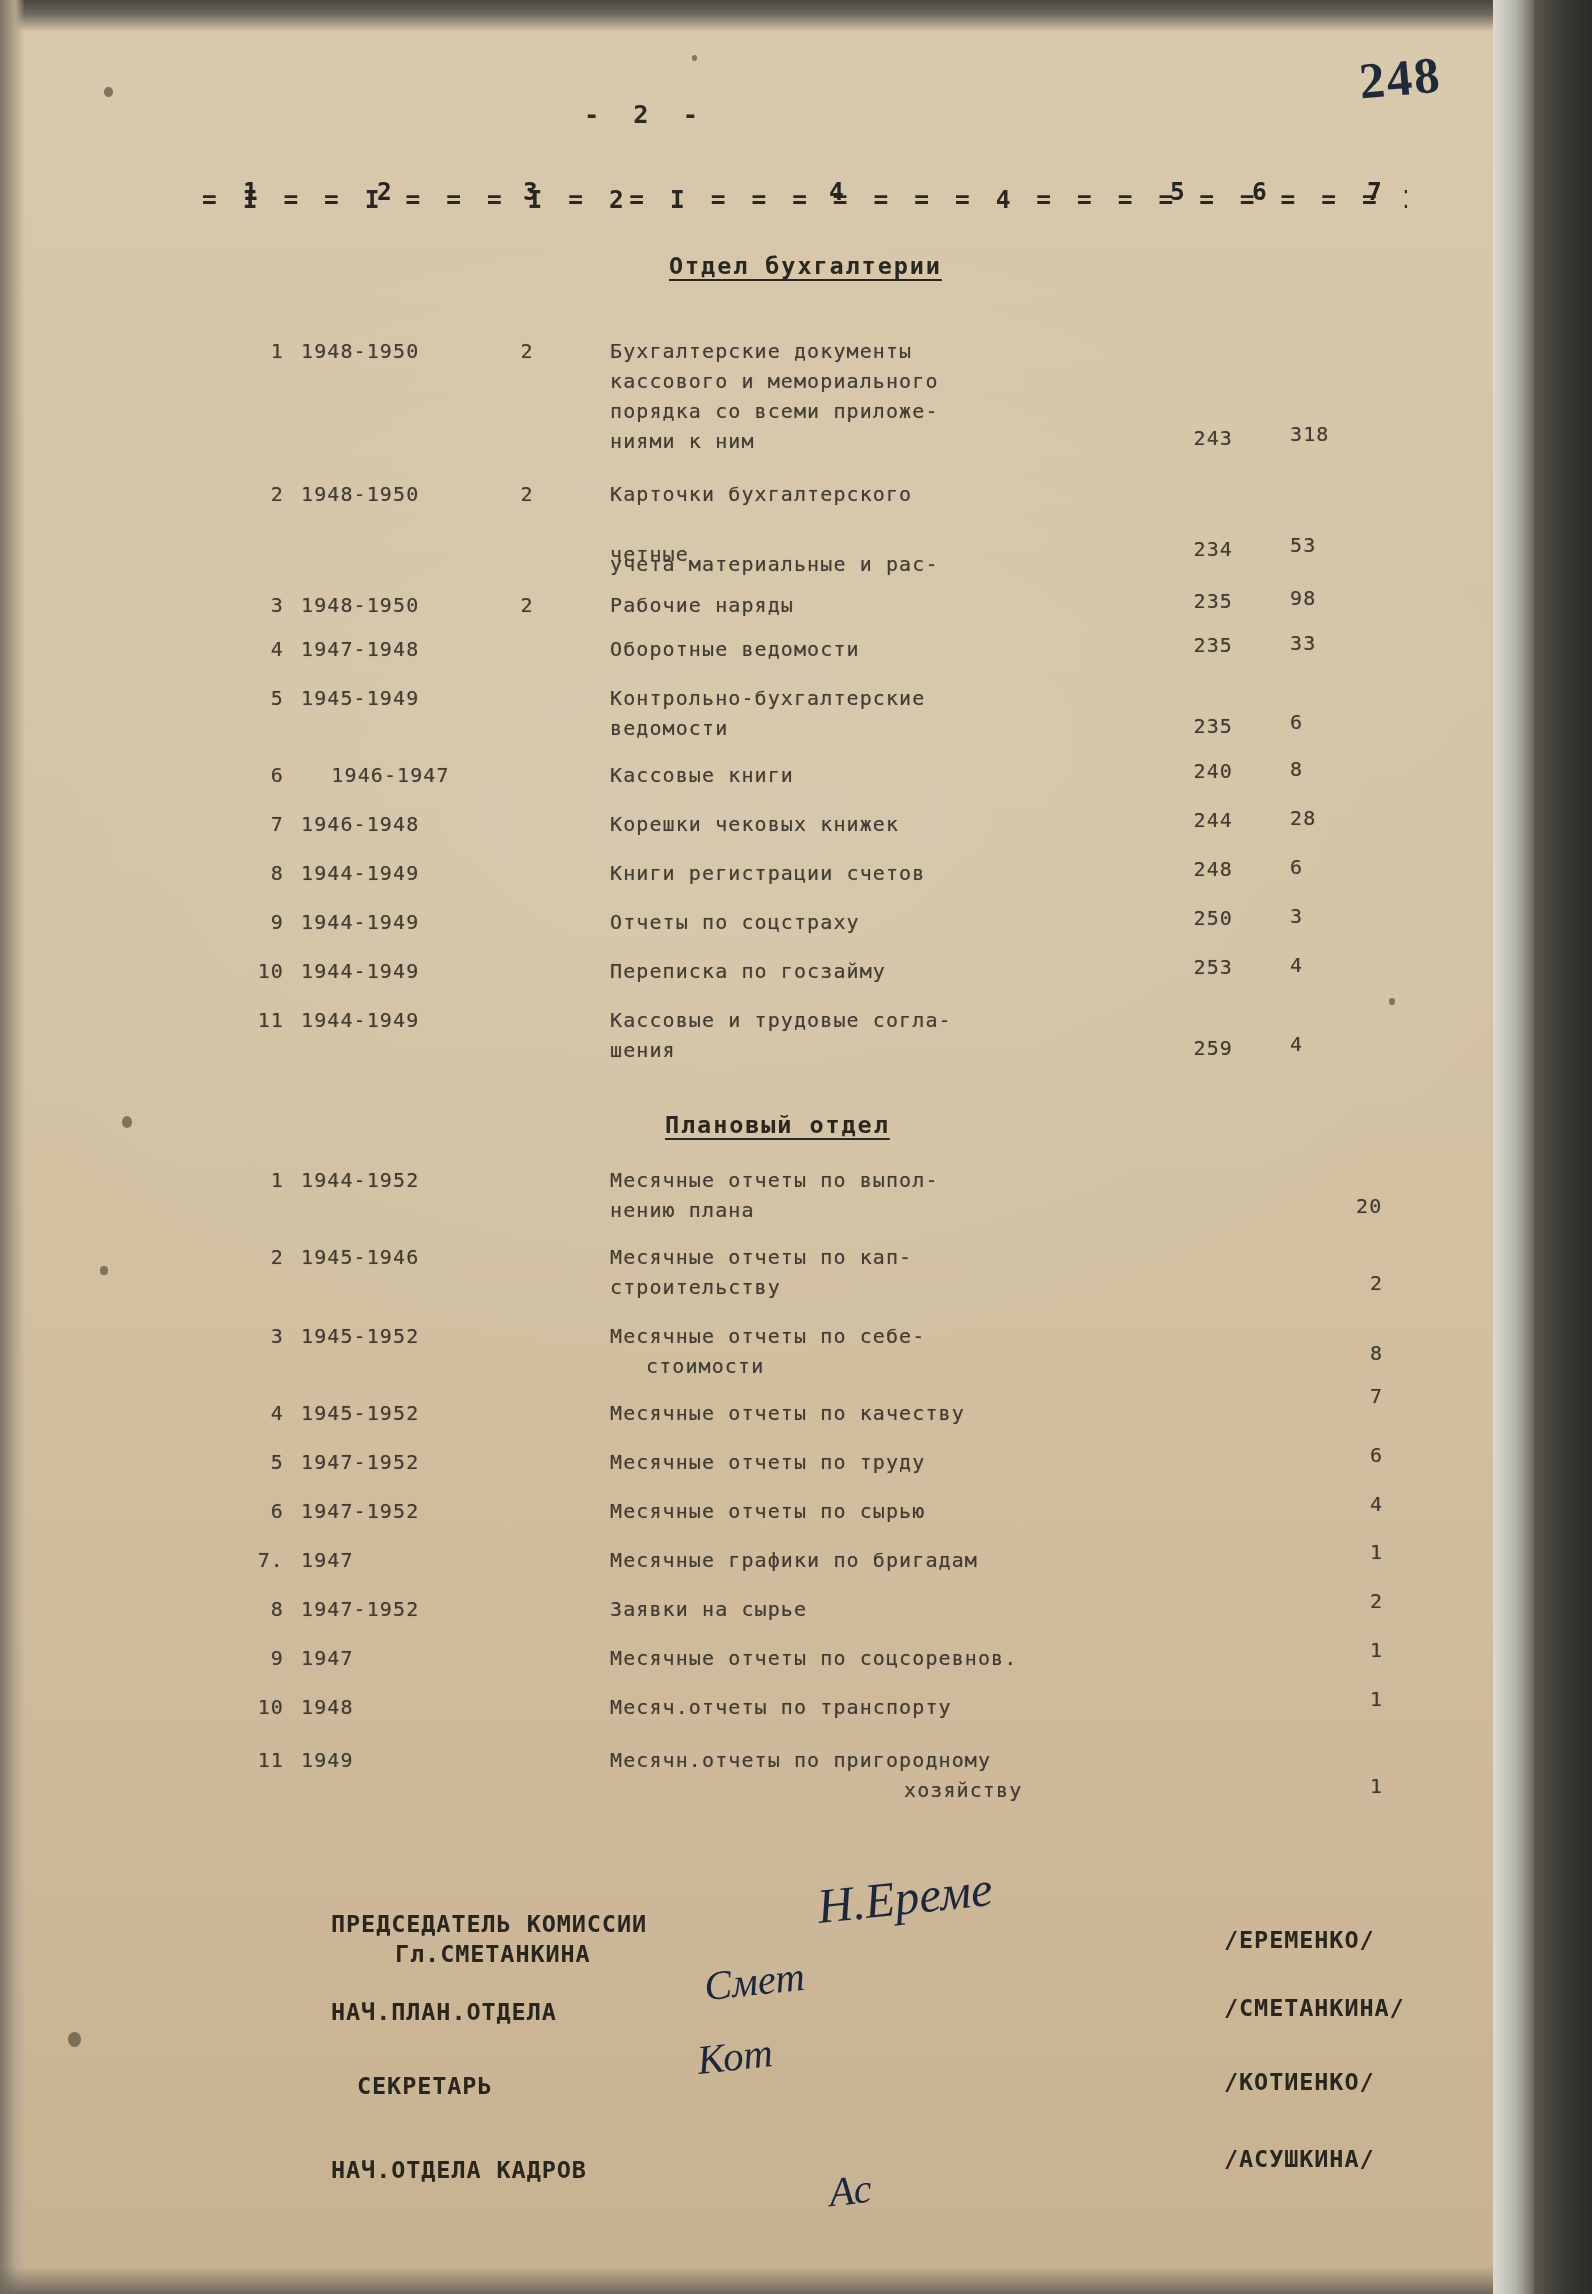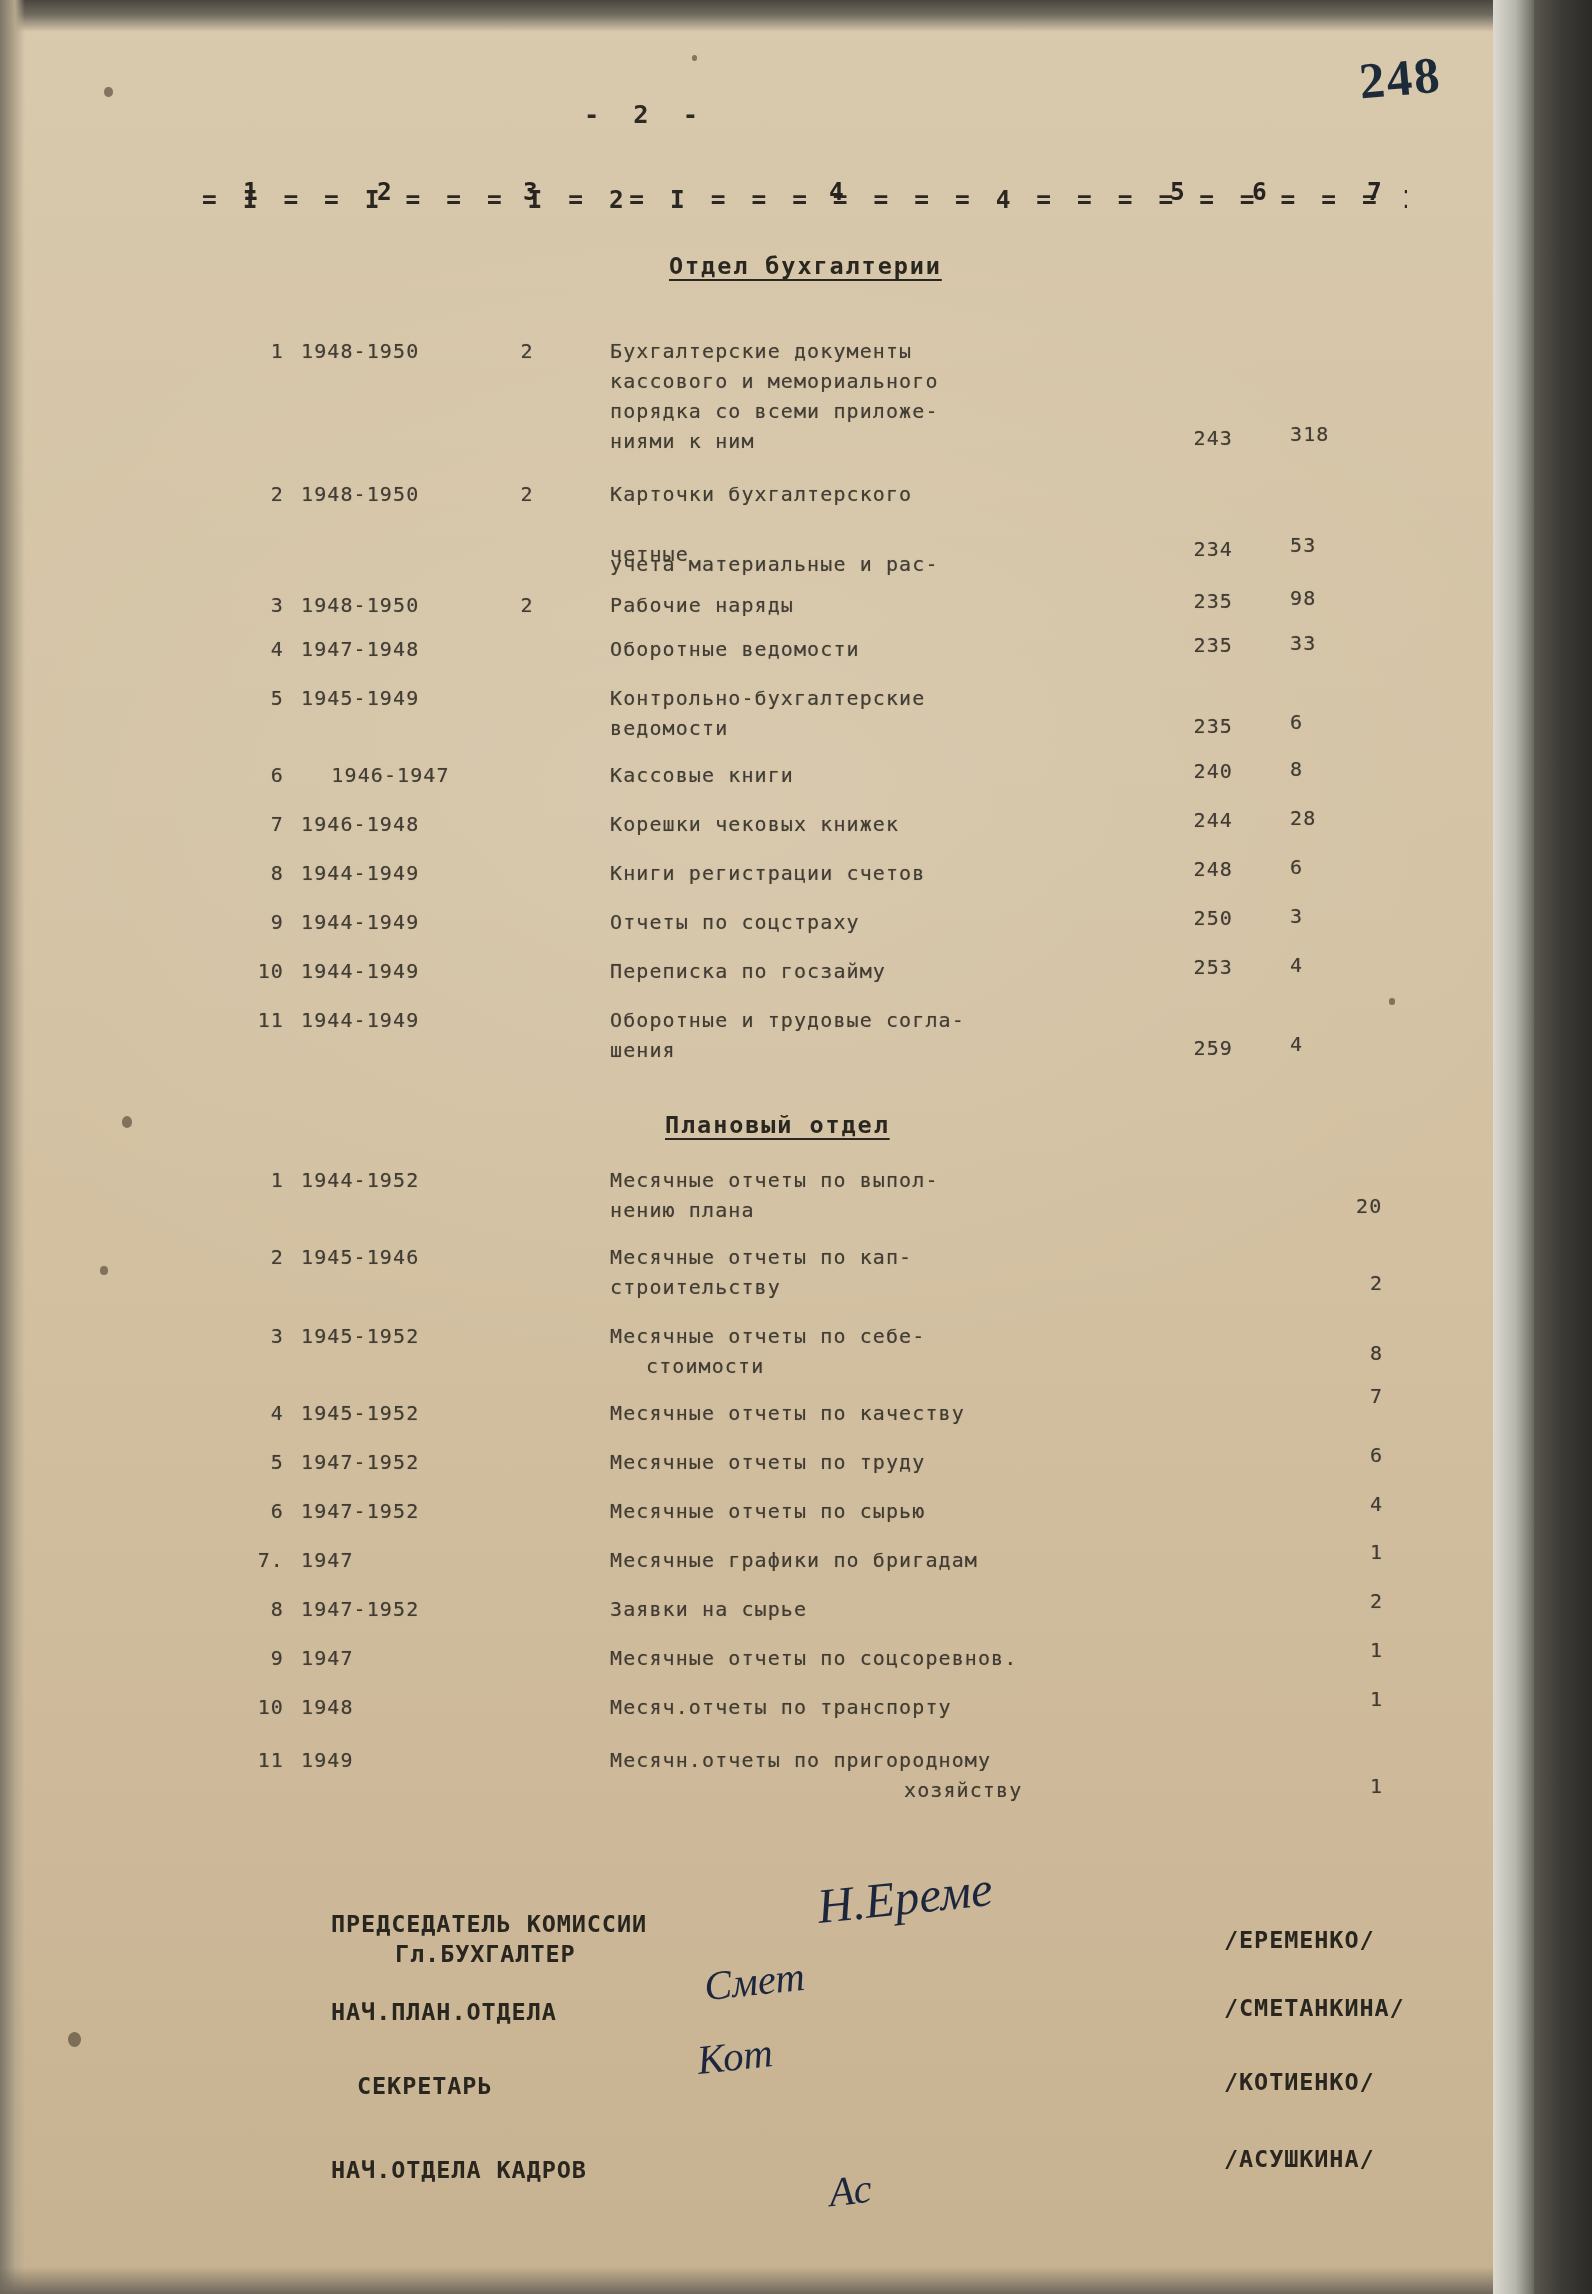--- a/index.html
+++ b/index.html
@@ -265,21 +265,21 @@
   <div class="typed c-p2" style="top:904px;">3</div>
 
   <div class="typed c-num" style="top:959px;">10</div>
   <div class="typed c-years" style="top:959px;">1944-1949</div>
   <div class="typed c-desc" style="top:959px;">Переписка по госзайму</div>
   <div class="typed c-p1" style="top:955px;">253</div>
   <div class="typed c-p2" style="top:953px;">4</div>
 
   <div class="typed c-num" style="top:1008px;">11</div>
   <div class="typed c-years" style="top:1008px;">1944-1949</div>
-  <div class="typed c-desc" style="top:1008px;">Оборотные и трудовые согла-</div>
+  <div class="typed c-desc" style="top:1008px;">Кассовые и трудовые согла-</div>
   <div class="typed desc-l2" style="top:1038px;">шения</div>
   <div class="typed c-p1" style="top:1036px;">259</div>
   <div class="typed c-p2" style="top:1032px;">4</div>
 
   <div class="section-head" style="left:665px; top:1111px;">Плановый отдел</div>
 
   <div class="typed c-num" style="top:1168px;">1</div>
   <div class="typed c-years" style="top:1168px;">1944-1952</div>
   <div class="typed c-desc" style="top:1168px;">Месячные отчеты по выпол-</div>
   <div class="typed desc-l2" style="top:1198px;">нению плана</div>
@@ -332,21 +332,21 @@
   <div class="typed c-desc" style="top:1695px;">Месяч.отчеты по транспорту</div>
   <div class="typed c-p2" style="top:1687px; left:1370px;">1</div>
 
   <div class="typed c-num" style="top:1748px;">11</div>
   <div class="typed c-years" style="top:1748px;">1949</div>
   <div class="typed c-desc" style="top:1748px;">Месячн.отчеты по пригородному</div>
   <div class="typed desc-l2" style="top:1778px; left:904px;">хозяйству</div>
   <div class="typed c-p2" style="top:1774px; left:1370px;">1</div>
 
   <div class="sig-label" style="left:331px; top:1910px;">ПРЕДСЕДАТЕЛЬ КОМИССИИ</div>
-  <div class="sig-label" style="left:395px; top:1940px;">Гл.БУХГАЛТЕР</div>
+  <div class="sig-label" style="left:395px; top:1940px;">Гл.СМЕТАНКИНА</div>
   <div class="scribble" style="left:817px; top:1869px;">Н.Ереме</div>
   <div class="sig-name" style="left:1224px; top:1926px;">/ЕРЕМЕНКО/</div>
 
   <div class="sig-label" style="left:331px; top:1998px;">НАЧ.ПЛАН.ОТДЕЛА</div>
   <div class="scribble small" style="left:704px; top:1957px;">Смет</div>
   <div class="sig-name" style="left:1224px; top:1994px;">/СМЕТАНКИНА/</div>
 
   <div class="sig-label" style="left:357px; top:2072px;">СЕКРЕТАРЬ</div>
   <div class="scribble small" style="left:697px; top:2032px;">Кот</div>
   <div class="sig-name" style="left:1224px; top:2068px;">/КОТИЕНКО/</div>

